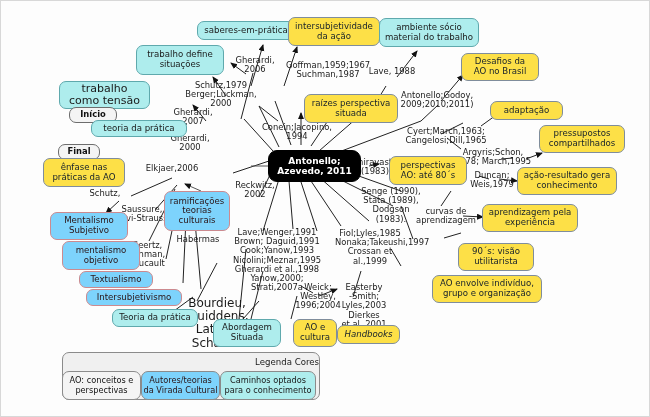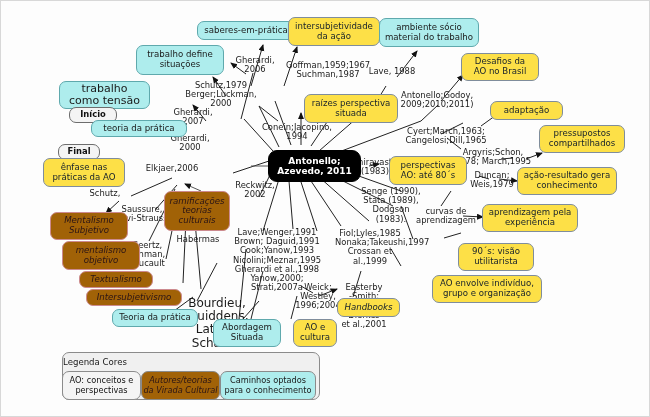--- a/index.html
+++ b/index.html
@@ -41,59 +41,58 @@
     background: #aeeded;
     border-color: #5fa9ad;
     color: #1a1a1a;
   }
   .n-grey {
     background: #fde047;
     border-color: #7f8d9c;
     color: #15202b;
   }
   .n-pink {
-    background: #a16207;
+    background: #7dd3fc;
     border-color: #cc8a8f;
     color: #2a1416;
-    font-style: italic;
   }
   .n-white {
     background: #f4f4f4;
     border-color: #6d6d6d;
     color: #111;
     font-weight: bold;
   }
   .n-center {
     background: #000000;
     border-color: #000000;
     color: #ffffff;
     font-weight: bold;
     border-radius: 9px;
   }
-  .n-italic { font-style: italic; }
+  .n-italic { font-style: italic; margin-top: 27px; }
   .lbl {
     position: absolute;
     color: #1a1a1a;
     text-align: center;
     line-height: 1.1;
     white-space: pre-line;
     z-index: 2;
   }
   .legend-box {
     position: absolute;
     box-sizing: border-box;
     border: 1px solid #8b8b8b;
     border-radius: 7px;
     background: #f0f0f0;
     z-index: 3;
   }
   .legend-title {
     position: absolute;
     left: 0; right: 0;
-    text-align: left;
+    text-align: right;
     color: #1a1a1a;
   }
   .legend-cell {
     position: absolute;
     box-sizing: border-box;
     display: flex;
     align-items: center;
     justify-content: center;
     text-align: center;
     border-radius: 7px;

